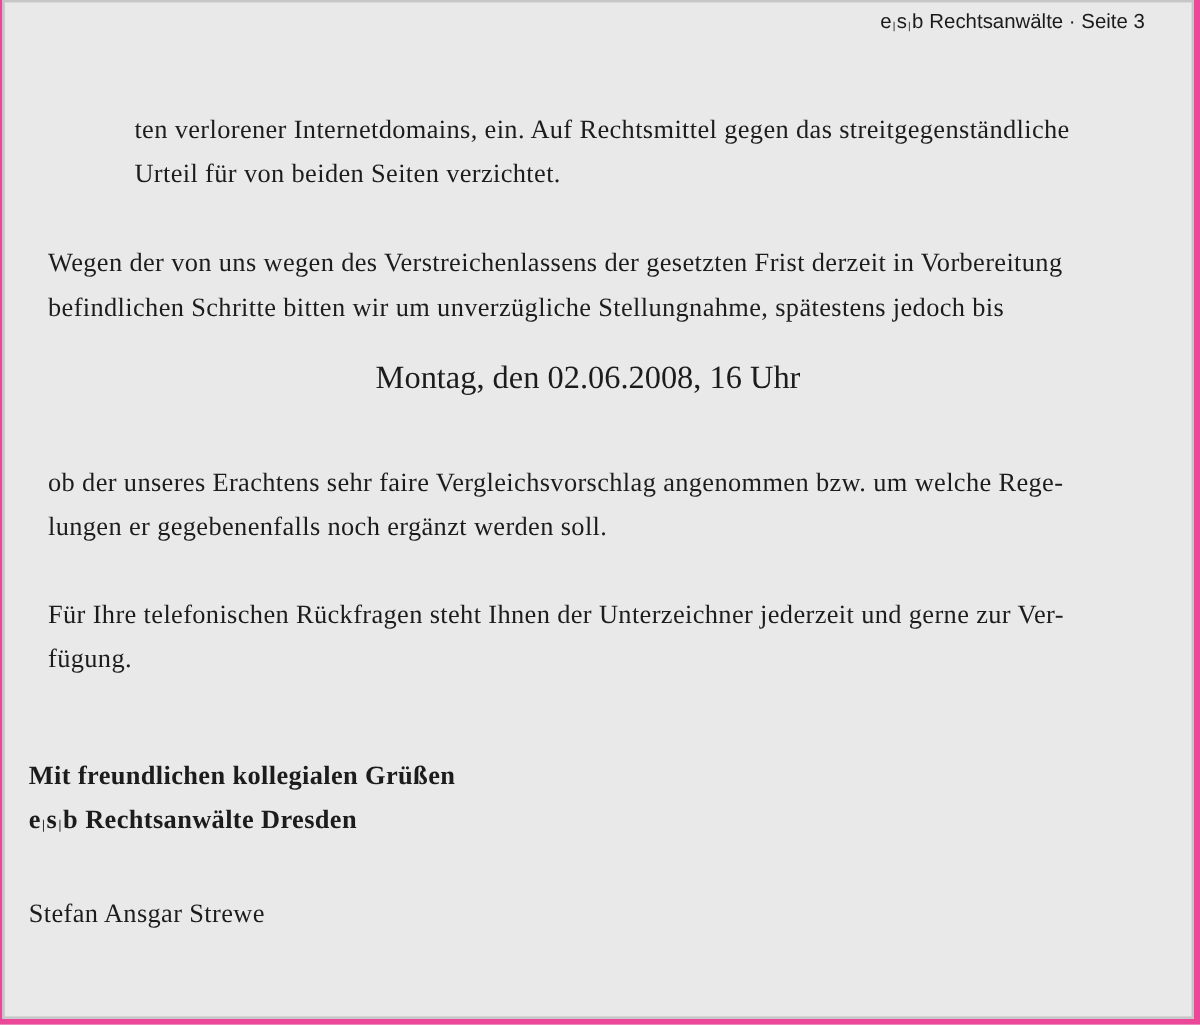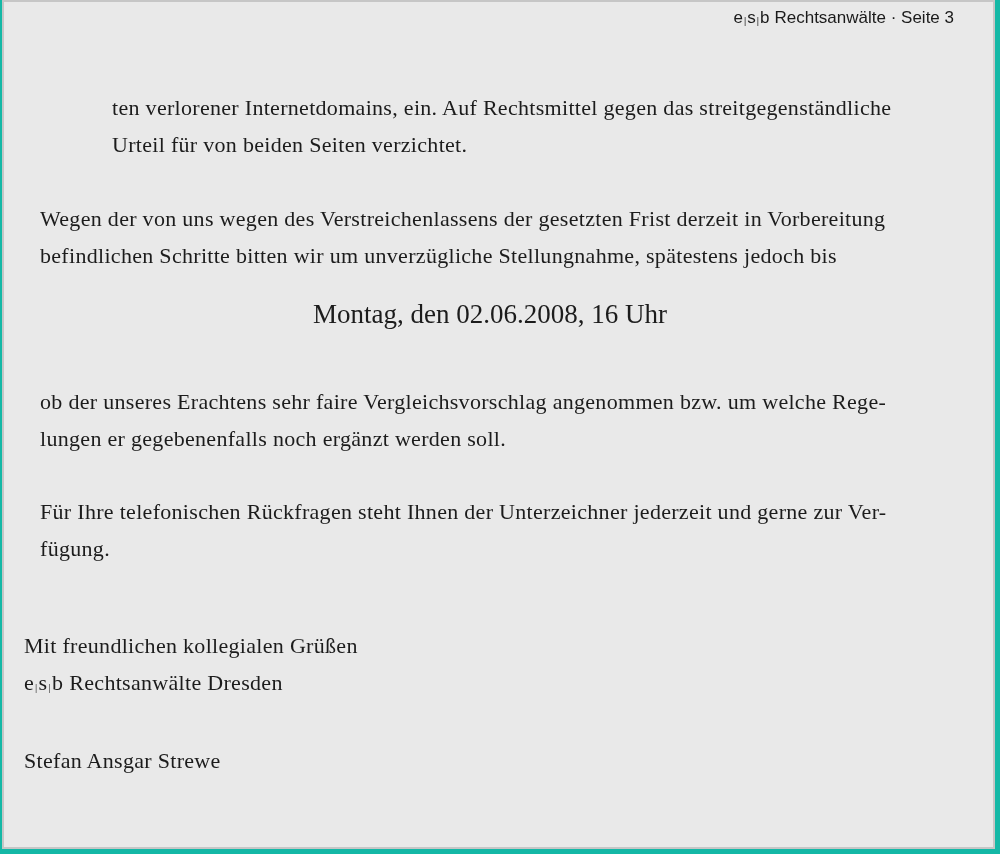--- a/index.html
+++ b/index.html
@@ -1,20 +1,20 @@
 <!DOCTYPE html>
 <html lang="de"><head>
 <meta charset="utf-8">
 <style>
   html, body { margin: 0; padding: 0; background: #efefef; }
   .page {
     position: relative;
     width: 1000px;
     height: 854px;
-    background: #14b8a6;
+    background: #ec4899;
     overflow: hidden;
     color: #1c1c1c;
     font-family: "Liberation Serif", "DejaVu Serif", serif;
   }
   
   .frame {
     position: absolute;
     left: 2px; top: 0px; right: 5px; bottom: 5px;
     background: #e9e9e9;
     border: 2px solid #c6c6c6;
@@ -58,21 +58,21 @@
     font-size: 27px;
     line-height: 37px;
     font-weight: normal;
     text-align: center;
     white-space: nowrap;
   }
   .p-question { left: 24px; top: 367px; }
   .p-contact  { left: 24px; top: 477px; }
 
   .closing { position: absolute; left: 24px; top: 627px; font-size: 22px; line-height: 37px; letter-spacing: 0.3px; }
-  .closing .line { display: block; }
+  .closing .line { display: block; font-weight: bold; }
   .closing .firm-suffix { margin-left: 6px; margin-top: 33px; }
 
   .signature { position: absolute; left: 24px; top: 742px; font-size: 22px; line-height: 37px; letter-spacing: 0.3px; }
   .signature .line { display: block; }
 </style>
 </head>
 <body>
 
 <div class="page">
   <div class="frame"></div>

